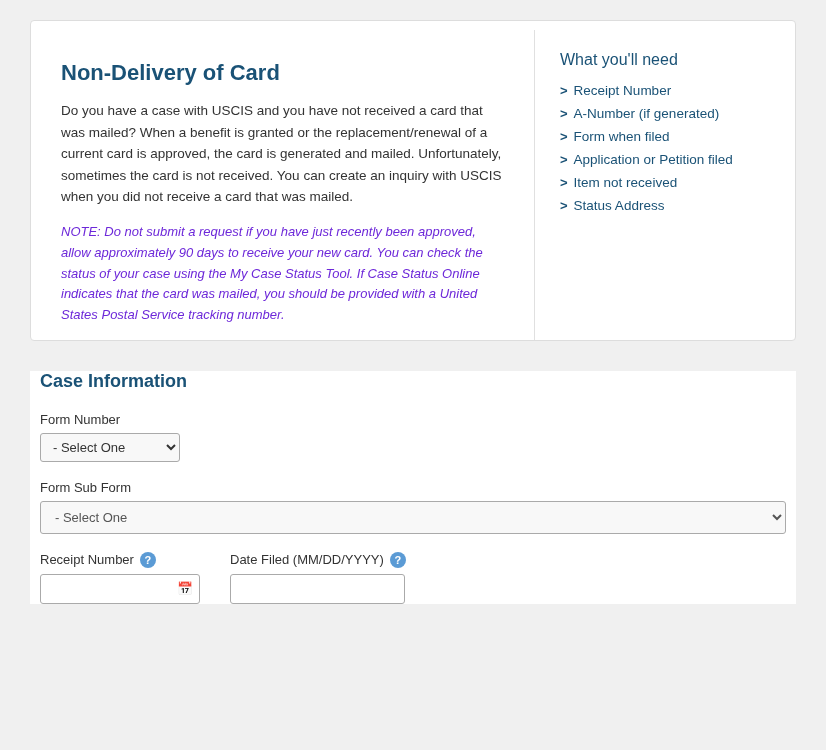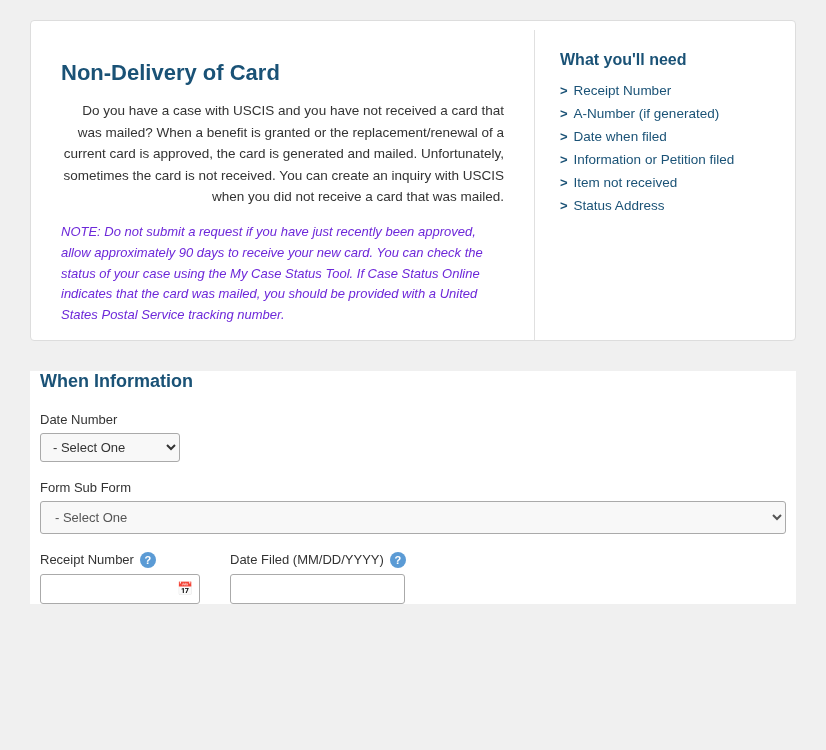--- a/index.html
+++ b/index.html
@@ -41,33 +41,32 @@
       font-weight: bold;
       color: #1a5276;
       margin-bottom: 14px;
     }
     .card-body-text {
       font-family: Arial, sans-serif;
       font-size: 13.5px;
       color: #333;
       line-height: 1.6;
       margin-bottom: 14px;
-      text-align: right;
     }
     .card-note {
       font-family: Arial, sans-serif;
       font-size: 13px;
       color: #6d28d9;
       line-height: 1.6;
       font-style: italic;
     }
     .what-you-need-title {
       font-family: Arial, sans-serif;
       font-size: 16px;
-      font-weight: bold;
+      font-weight: normal;
       color: #1a5276;
       margin-bottom: 14px;
     }
     .what-you-need-list {
       list-style: none;
       padding: 0;
     }
     .what-you-need-list li {
       font-family: Arial, sans-serif;
       font-size: 13.5px;
@@ -210,43 +209,43 @@
         <li>
             <span class="arrow">&gt;</span>
             <span>Receipt Number</span>
           </li>
         <li>
             <span class="arrow">&gt;</span>
             <span>A-Number (if generated)</span>
           </li>
         <li>
             <span class="arrow">&gt;</span>
-            <span>Date when filed</span>
-          </li>
-        <li>
-            <span class="arrow">&gt;</span>
-            <span>Information or Petition filed</span>
+            <span>Form when filed</span>
+          </li>
+        <li>
+            <span class="arrow">&gt;</span>
+            <span>Application or Petition filed</span>
           </li>
         <li>
             <span class="arrow">&gt;</span>
             <span>Item not received</span>
           </li>
         <li>
             <span class="arrow">&gt;</span>
             <span>Status Address</span>
           </li>
       </ul>
     </div>
   </div>
 
   <div class="form-section">
-    <div class="section-title">When Information</div>
+    <div class="section-title">Case Information</div>
 
     <div class="form-group">
-      <label class="form-label">Date Number</label>
+      <label class="form-label">Form Number</label>
       <select class="select-small">
         <option>- Select One</option>
       </select>
     </div>
 
     <div class="form-group">
       <label class="form-label">Form Sub Form</label>
       <select class="select-full">
         <option>- Select One</option>
       </select>

